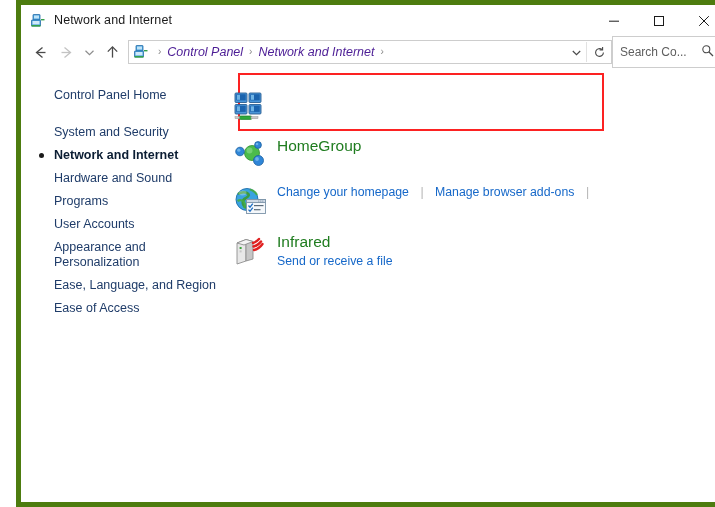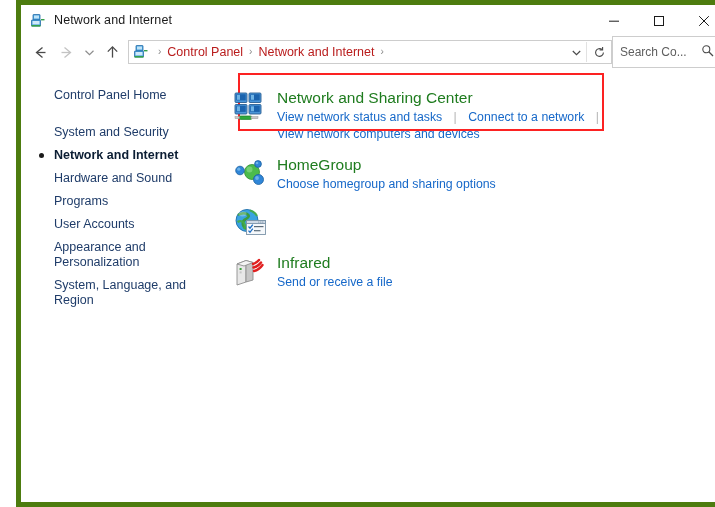--- a/index.html
+++ b/index.html
@@ -88,23 +88,24 @@
     min-width: 0;
   }
   .crumb-icon {
     width: 16px; height: 16px;
     margin: 0 5px 0 4px;
     position: relative;
     flex: 0 0 auto;
   }
   .crumb {
     font-size: 12.5px;
-    color: #b91c1c;
+    color: #4c1d95;
     padding: 0 2px;
     white-space: nowrap;
+    font-style: italic;
   }
   .crumb-sep {
     color: #8a8a8a;
     font-size: 10px;
     padding: 0 4px;
     flex: 0 0 auto;
     line-height: 1;
   }
   .addr-filler { flex: 1 1 auto; }
   .addr-chevron {
@@ -336,21 +337,22 @@
       <div class="side-item current">
         <span class="side-bullet"></span>
         <span>Network and Internet</span>
       </div>
 
       <div class="side-item link">Hardware and Sound</div>
       <div class="side-item link">Programs</div>
       <div class="side-item link">User Accounts</div>
       <div class="side-item link" style="white-space:pre-line;">Appearance and
 Personalization</div>
-      <div class="side-item link">System, Language, and Region</div>
+      <div class="side-item link">Ease, Language, and Region</div>
+      <div class="side-item link">Ease of Access</div>
     </div>
 
     <div class="main">
 
       <div class="highlight"></div>
 
       <div class="category">
         <div class="cat-icon">
           <svg width="34" height="34" viewBox="0 0 34 34">
             <rect x="2" y="3" width="12" height="9.5" rx="1" fill="#4a95d8" stroke="#2a5f92" stroke-width="0.9"></rect>
@@ -363,52 +365,37 @@
             <rect x="3.3" y="15.7" width="9.4" height="6.2" fill="#1b63ad"></rect>
             <rect x="4" y="16.3" width="3" height="5" fill="#7fc2ef" opacity="0.85"></rect>
             <rect x="16" y="14.5" width="12" height="9.5" rx="1" fill="#4a95d8" stroke="#2a5f92" stroke-width="0.9"></rect>
             <rect x="17.3" y="15.7" width="9.4" height="6.2" fill="#1b63ad"></rect>
             <rect x="18" y="16.3" width="3" height="5" fill="#7fc2ef" opacity="0.85"></rect>
             <rect x="6" y="26" width="13" height="3.4" rx="1.4" fill="#2faa3c" stroke="#187a26" stroke-width="0.7"></rect>
             <rect x="18" y="26.6" width="7" height="2.1" fill="#c9c9c9" stroke="#9a9a9a" stroke-width="0.5"></rect>
             <rect x="2" y="26.6" width="4.5" height="2.1" fill="#c9c9c9" stroke="#9a9a9a" stroke-width="0.5"></rect>
           </svg>
         </div>
-        <div class="cat-body">
-          <div class="cat-title">Network and Sharing Center</div>
-          <div class="cat-links">
-            <span class="cat-link">View network status and tasks</span>
-            <span class="link-sep">|</span>
-            <span class="cat-link">Connect to a network</span>
-            <span class="link-sep">|</span>
-          </div>
-          <div class="cat-links">
-            <span class="cat-link">View network computers and devices</span>
-          </div>
-        </div>
       </div>
 
       <div class="category">
         <div class="cat-icon">
           <svg width="34" height="34" viewBox="0 0 34 34">
             <circle cx="19" cy="15" r="7.5" fill="#4cbb4c" stroke="#2e8f2e" stroke-width="0.8"></circle>
             <circle cx="16.5" cy="12.5" r="3" fill="#8ede8e" opacity="0.6"></circle>
             <circle cx="7" cy="13.5" r="4.3" fill="#2f86d8" stroke="#1c5f9e" stroke-width="0.8"></circle>
             <circle cx="5.8" cy="12.2" r="1.6" fill="#87c5f0" opacity="0.7"></circle>
             <circle cx="25" cy="7" r="3.4" fill="#2f86d8" stroke="#1c5f9e" stroke-width="0.8"></circle>
             <circle cx="24" cy="6" r="1.3" fill="#87c5f0" opacity="0.7"></circle>
             <circle cx="25.5" cy="22.5" r="5" fill="#2f86d8" stroke="#1c5f9e" stroke-width="0.8"></circle>
             <circle cx="24" cy="21" r="1.9" fill="#87c5f0" opacity="0.7"></circle>
           </svg>
         </div>
         <div class="cat-body">
           <div class="cat-title">HomeGroup</div>
-          <div class="cat-links">
-            <span class="cat-link">Choose homegroup and sharing options</span>
-          </div>
         </div>
       </div>
 
       <div class="category">
         <div class="cat-icon">
           <svg width="34" height="34" viewBox="0 0 34 34">
             <circle cx="14" cy="13.5" r="11" fill="#3aa3e0" stroke="#1c6ca8" stroke-width="0.9"></circle>
             <path d="M5 8 Q10 5 14 7 Q18 9 13 12 Q9 14 10 18 Q11 22 16 22 Q21 22 23 18" fill="none" stroke="#3a9b3a" stroke-width="2.6" opacity="0.95"></path>
             <path d="M4.5 15 Q8 13 11 16 Q13 19 11 22" fill="none" stroke="#46ac46" stroke-width="2.2" opacity="0.9"></path>
             <path d="M17 3.5 Q22 5 24 9" fill="none" stroke="#46ac46" stroke-width="2.2" opacity="0.9"></path>
@@ -418,20 +405,26 @@
             <circle cx="29.8" cy="15" r="0.6" fill="#6d8296"></circle>
             <circle cx="27.8" cy="15" r="0.6" fill="#6d8296"></circle>
             <circle cx="25.8" cy="15" r="0.6" fill="#6d8296"></circle>
             <path d="M15.5 19.5 L17 21.2 L19.8 17.6" fill="none" stroke="#1f6fc4" stroke-width="1.3"></path>
             <path d="M21 19.6 H30.5" stroke="#5b6b7a" stroke-width="1.2"></path>
             <path d="M15.5 23.6 L17 25.3 L19.8 21.7" fill="none" stroke="#1f6fc4" stroke-width="1.3"></path>
             <path d="M21 23.7 H27.5" stroke="#5b6b7a" stroke-width="1.2"></path>
           </svg>
         </div>
         <div class="cat-body">
+          <div class="cat-links">
+            <span class="cat-link">Change your homepage</span>
+            <span class="link-sep">|</span>
+            <span class="cat-link">Manage browser add-ons</span>
+            <span class="link-sep">|</span>
+          </div>
         </div>
       </div>
 
       <div class="category">
         <div class="cat-icon">
           <svg width="34" height="34" viewBox="0 0 34 34">
             <path d="M4 9 L13 5.5 L13 27 L4 30 Z" fill="#e8e8e8" stroke="#8e8e8e" stroke-width="0.9"></path>
             <path d="M13 5.5 L20 7.5 L20 25 L13 27 Z" fill="#c6c6c6" stroke="#8e8e8e" stroke-width="0.9"></path>
             <path d="M4 9 L13 5.5 L20 7.5 L11 11 Z" fill="#f4f4f4" stroke="#8e8e8e" stroke-width="0.9"></path>
             <rect x="6.6" y="13" width="2" height="2" fill="#3aa33a"></rect>

